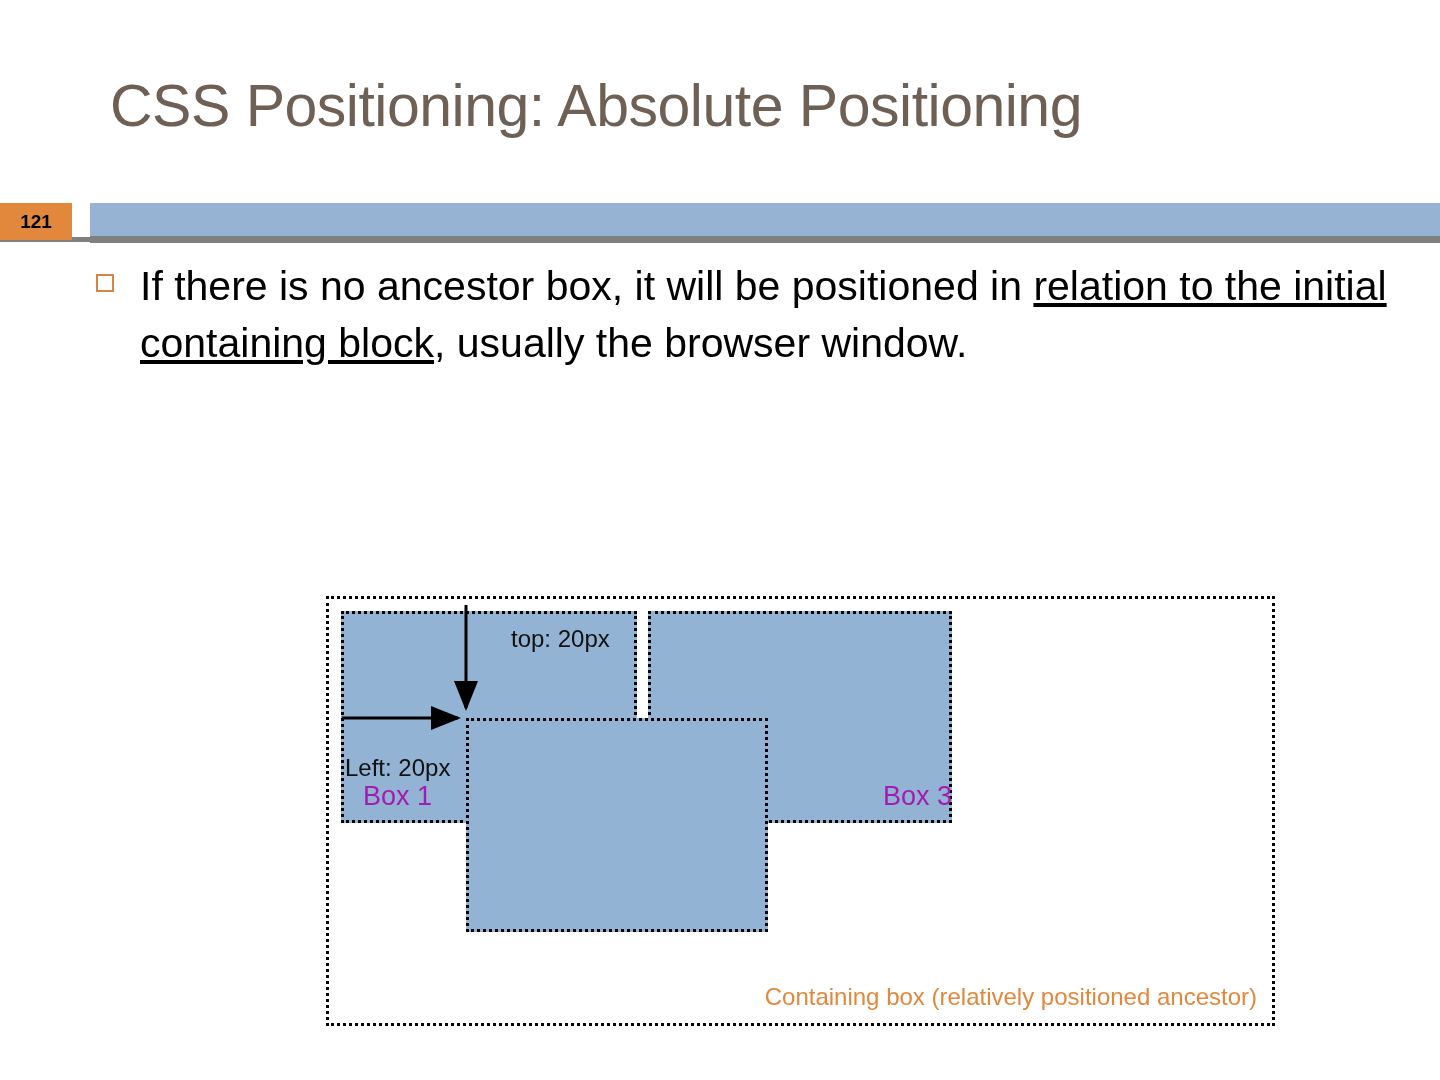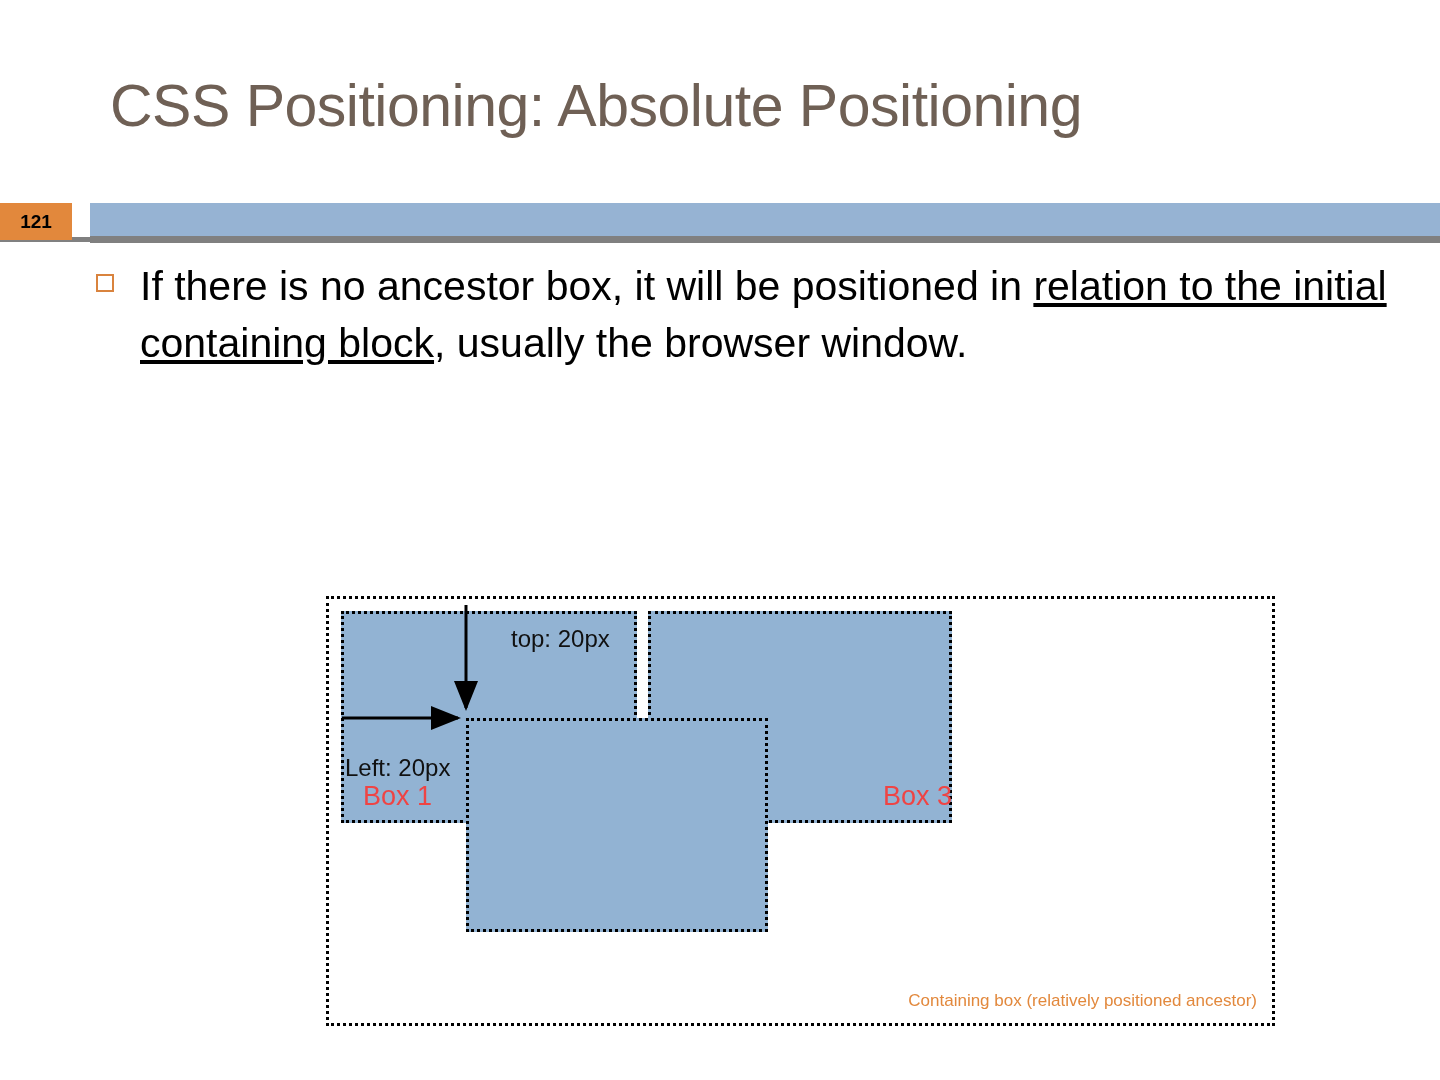--- a/index.html
+++ b/index.html
@@ -130,21 +130,21 @@
     border: 3px dotted #000000;
     box-sizing: border-box;
   }
   #box1 { left: 15px;  top: 15px;  width: 296px; height: 212px; }
   #box3 { left: 322px; top: 15px;  width: 304px; height: 212px; }
   #box2 { left: 140px; top: 122px; width: 302px; height: 214px; z-index: 5; }
 
   .box-label {
     position: absolute;
     font-size: 27px;
-    color: #ef4444;
+    color: #a21caf;
     white-space: nowrap;
   }
   #label-box1 { left: 37px;  top: 185px; }
   #label-box2 { left: 352px; top: 294px; }
   #label-box3 { left: 541px; top: 185px; margin-left: 16px; }
 
   .box2-caption {
     position: absolute;
     left: 178px;
     top: 208px;
@@ -171,21 +171,21 @@
     width: 949px;
     height: 430px;
     z-index: 6;
     pointer-events: none;
   }
 
   .containing-caption {
     position: absolute;
     right: 18px;
     bottom: 15px;
-    font-size: 17px;
+    font-size: 24px;
     color: #E2883C;
     white-space: nowrap;
   }
 </style>
 </head>
 <body>
 
 <div class="slide-title">CSS Positioning: Absolute Positioning</div>
 
 <div class="header-bar-wrap">

